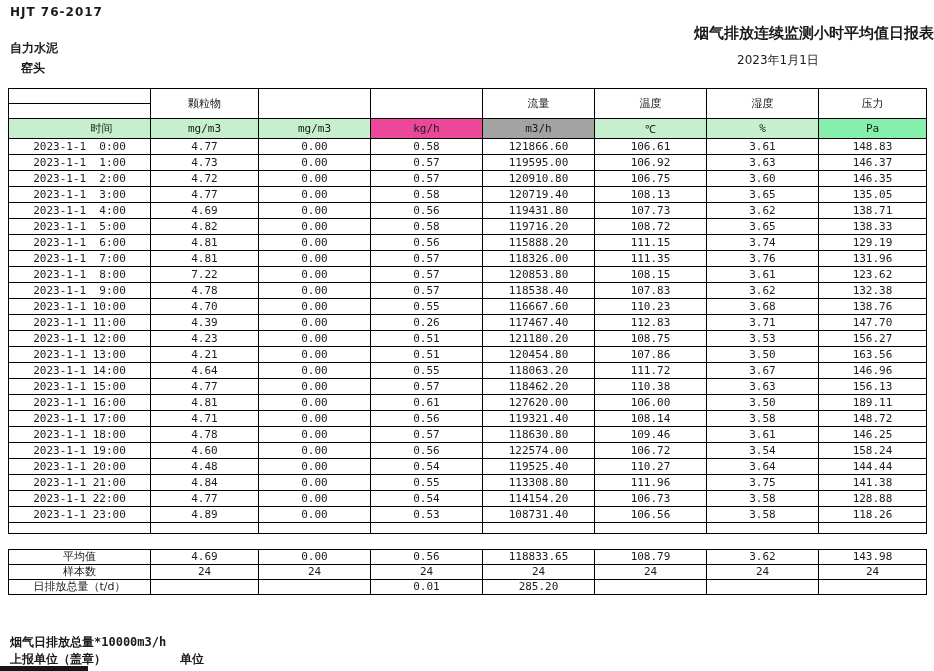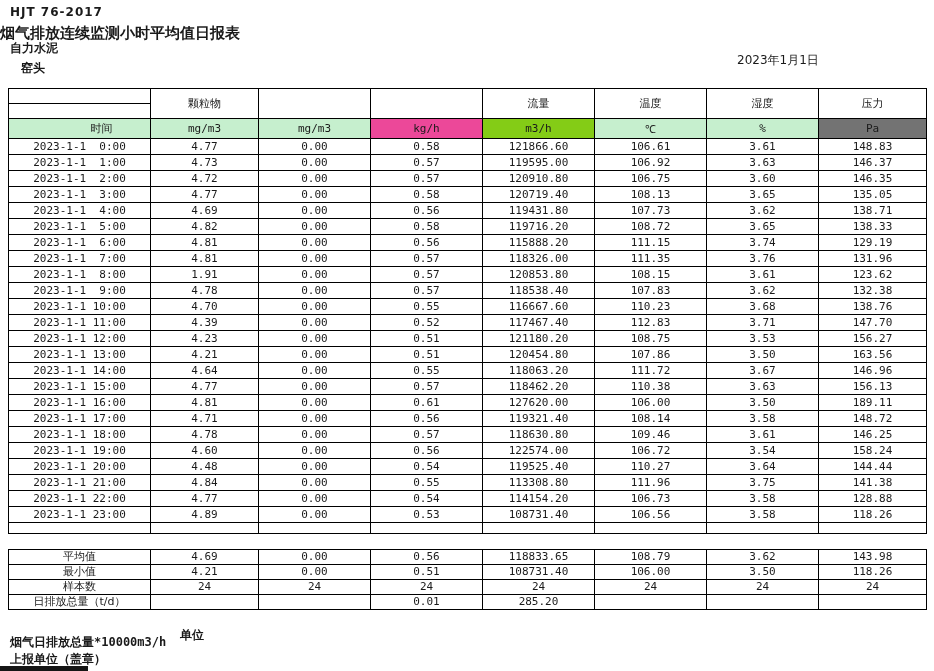--- a/index.html
+++ b/index.html
@@ -3,21 +3,21 @@
 <meta charset="utf-8">
 <style>
   html,body{margin:0;padding:0;}
   body{
     width:934px;height:671px;position:relative;background:#ffffff;
     font-family:"DejaVu Sans","Liberation Sans",sans-serif;
     color:#1a1a1a;overflow:hidden;
   }
   .abs{position:absolute;}
   .std-no{left:10px;top:5px;font-size:12px;font-weight:bold;letter-spacing:1px;}
-  .title{left:0;top:24px;width:934px;text-align:left;font-size:15px;font-weight:bold;}
+  .title{left:0;top:24px;width:934px;text-align:right;font-size:15px;font-weight:bold;}
   .company{left:10px;top:40px;font-size:12px;font-weight:bold;}
   .location{left:21px;top:60px;font-size:12px;font-weight:bold;}
   .date{left:737px;top:52px;font-size:12px;}
 
   table{border-collapse:collapse;table-layout:fixed;}
   td,th{border:1px solid #000;padding:0;margin:0;overflow:hidden;
         font-weight:normal;text-align:center;vertical-align:middle;}
   .main-table{left:8px;top:88px;width:918px;}
   .summary-table{left:8px;top:549px;width:918px;}
 
@@ -26,21 +26,21 @@
   .c-num,.c-time{height:15px;font-size:11px;line-height:15px;
     font-family:"DejaVu Sans Mono",monospace;white-space:pre;}
   .sum-label{height:14px;font-size:11px;line-height:14px;margin-top:24px;}
   .sum-num{height:14px;font-size:11px;line-height:14px;
     font-family:"DejaVu Sans Mono",monospace;}
   .empty-row td{height:10px;}
 
   .foot-note{left:10px;top:634px;font-size:12px;font-weight:bold;
     font-family:"DejaVu Sans Mono",monospace;}
   .foot-report{left:10px;top:651px;font-size:12px;font-weight:bold;}
-  .foot-unit{left:180px;top:627px;font-size:12px;font-weight:bold;}
+  .foot-unit{left:180px;top:651px;font-size:12px;font-weight:bold;}
   .artifact{left:0;bottom:0;width:88px;height:5px;background:#151515;}
 </style>
 </head>
 <body>
 
 <div class="abs std-no">HJT  76-2017</div>
 <div class="abs title">烟气排放连续监测小时平均值日报表</div>
 <div class="abs company">自力水泥</div>
 <div class="abs location">窑头</div>
 <div class="abs date">2023年1月1日</div>
@@ -68,24 +68,24 @@
       <td rowspan="2">压力</td>
     </tr>
     <tr class="grp-row">
       <td></td>
     </tr>
     <tr class="unit-row">
       <th style="background: rgb(198, 239, 206); padding-left: 44px;">时间</th>
       <th style="background: rgb(198, 239, 206);">mg/m3</th>
       <th style="background: rgb(198, 239, 206);">mg/m3</th>
       <th style="background: #ec4899;">kg/h</th>
-      <th style="background: #84cc16;">m3/h</th>
+      <th style="background: #a3a3a3;">m3/h</th>
       <th style="background: rgb(198, 239, 206);">℃</th>
       <th style="background: rgb(198, 239, 206);">%</th>
-      <th style="background: #737373;">Pa</th>
+      <th style="background: #86efac;">Pa</th>
     </tr>
   </thead>
   <tbody id="data-body">
       <tr>
         <td class="c-time">2023-1-1  0:00</td>
         <td class="c-num">4.77</td>
         <td class="c-num">0.00</td>
         <td class="c-num">0.58</td>
         <td class="c-num">121866.60</td>
         <td class="c-num">106.61</td>
@@ -157,21 +157,21 @@
         <td class="c-num">4.81</td>
         <td class="c-num">0.00</td>
         <td class="c-num">0.57</td>
         <td class="c-num">118326.00</td>
         <td class="c-num">111.35</td>
         <td class="c-num">3.76</td>
         <td class="c-num">131.96</td>
       </tr>
       <tr>
         <td class="c-time">2023-1-1  8:00</td>
-        <td class="c-num">1.91</td>
+        <td class="c-num">7.22</td>
         <td class="c-num">0.00</td>
         <td class="c-num">0.57</td>
         <td class="c-num">120853.80</td>
         <td class="c-num">108.15</td>
         <td class="c-num">3.61</td>
         <td class="c-num">123.62</td>
       </tr>
       <tr>
         <td class="c-time">2023-1-1  9:00</td>
         <td class="c-num">4.78</td>
@@ -189,21 +189,21 @@
         <td class="c-num">0.55</td>
         <td class="c-num">116667.60</td>
         <td class="c-num">110.23</td>
         <td class="c-num">3.68</td>
         <td class="c-num">138.76</td>
       </tr>
       <tr>
         <td class="c-time">2023-1-1 11:00</td>
         <td class="c-num">4.39</td>
         <td class="c-num">0.00</td>
-        <td class="c-num">0.52</td>
+        <td class="c-num">0.26</td>
         <td class="c-num">117467.40</td>
         <td class="c-num">112.83</td>
         <td class="c-num">3.71</td>
         <td class="c-num">147.70</td>
       </tr>
       <tr>
         <td class="c-time">2023-1-1 12:00</td>
         <td class="c-num">4.23</td>
         <td class="c-num">0.00</td>
         <td class="c-num">0.51</td>
@@ -351,30 +351,20 @@
         <td class="sum-label">平均值</td>
         <td class="sum-num">4.69</td>
         <td class="sum-num">0.00</td>
         <td class="sum-num">0.56</td>
         <td class="sum-num">118833.65</td>
         <td class="sum-num">108.79</td>
         <td class="sum-num">3.62</td>
         <td class="sum-num">143.98</td>
       </tr>
       <tr>
-        <td class="sum-label">最小值</td>
-        <td class="sum-num">4.21</td>
-        <td class="sum-num">0.00</td>
-        <td class="sum-num">0.51</td>
-        <td class="sum-num">108731.40</td>
-        <td class="sum-num">106.00</td>
-        <td class="sum-num">3.50</td>
-        <td class="sum-num">118.26</td>
-      </tr>
-      <tr>
         <td class="sum-label">样本数</td>
         <td class="sum-num">24</td>
         <td class="sum-num">24</td>
         <td class="sum-num">24</td>
         <td class="sum-num">24</td>
         <td class="sum-num">24</td>
         <td class="sum-num">24</td>
         <td class="sum-num">24</td>
       </tr>
       <tr>

